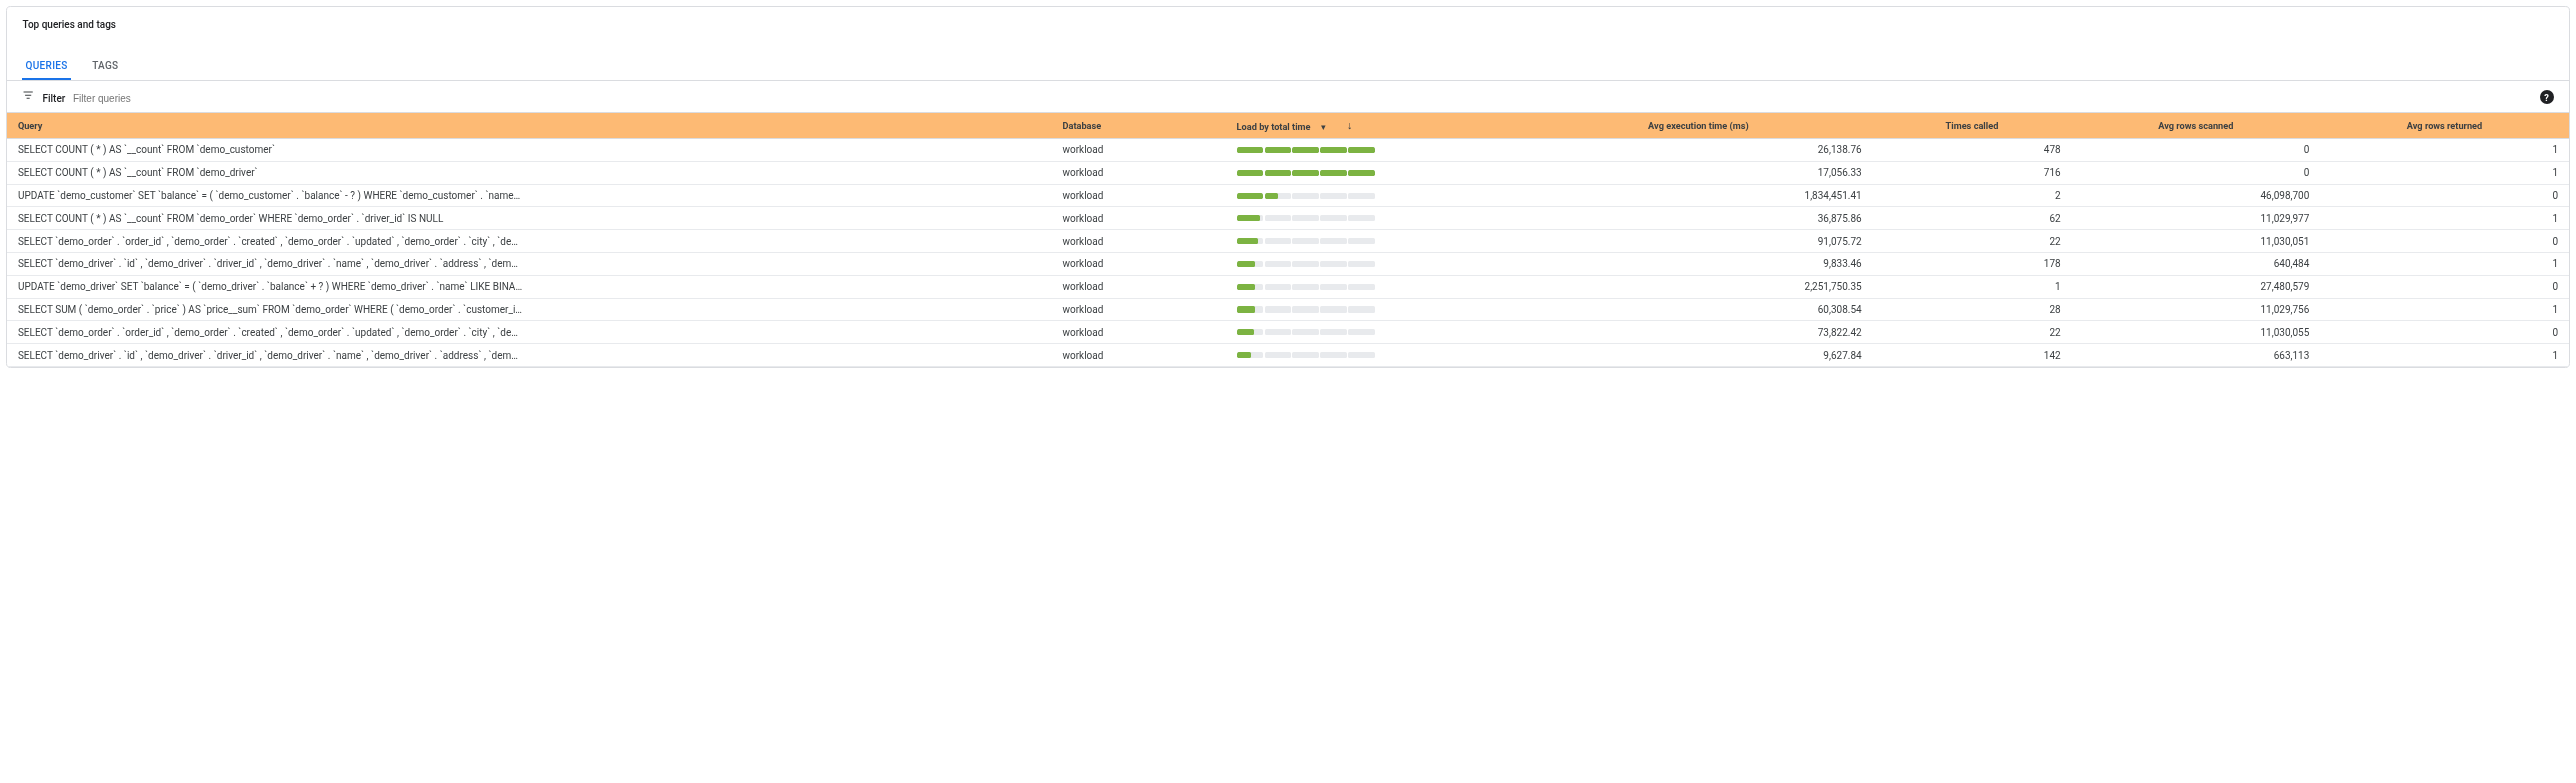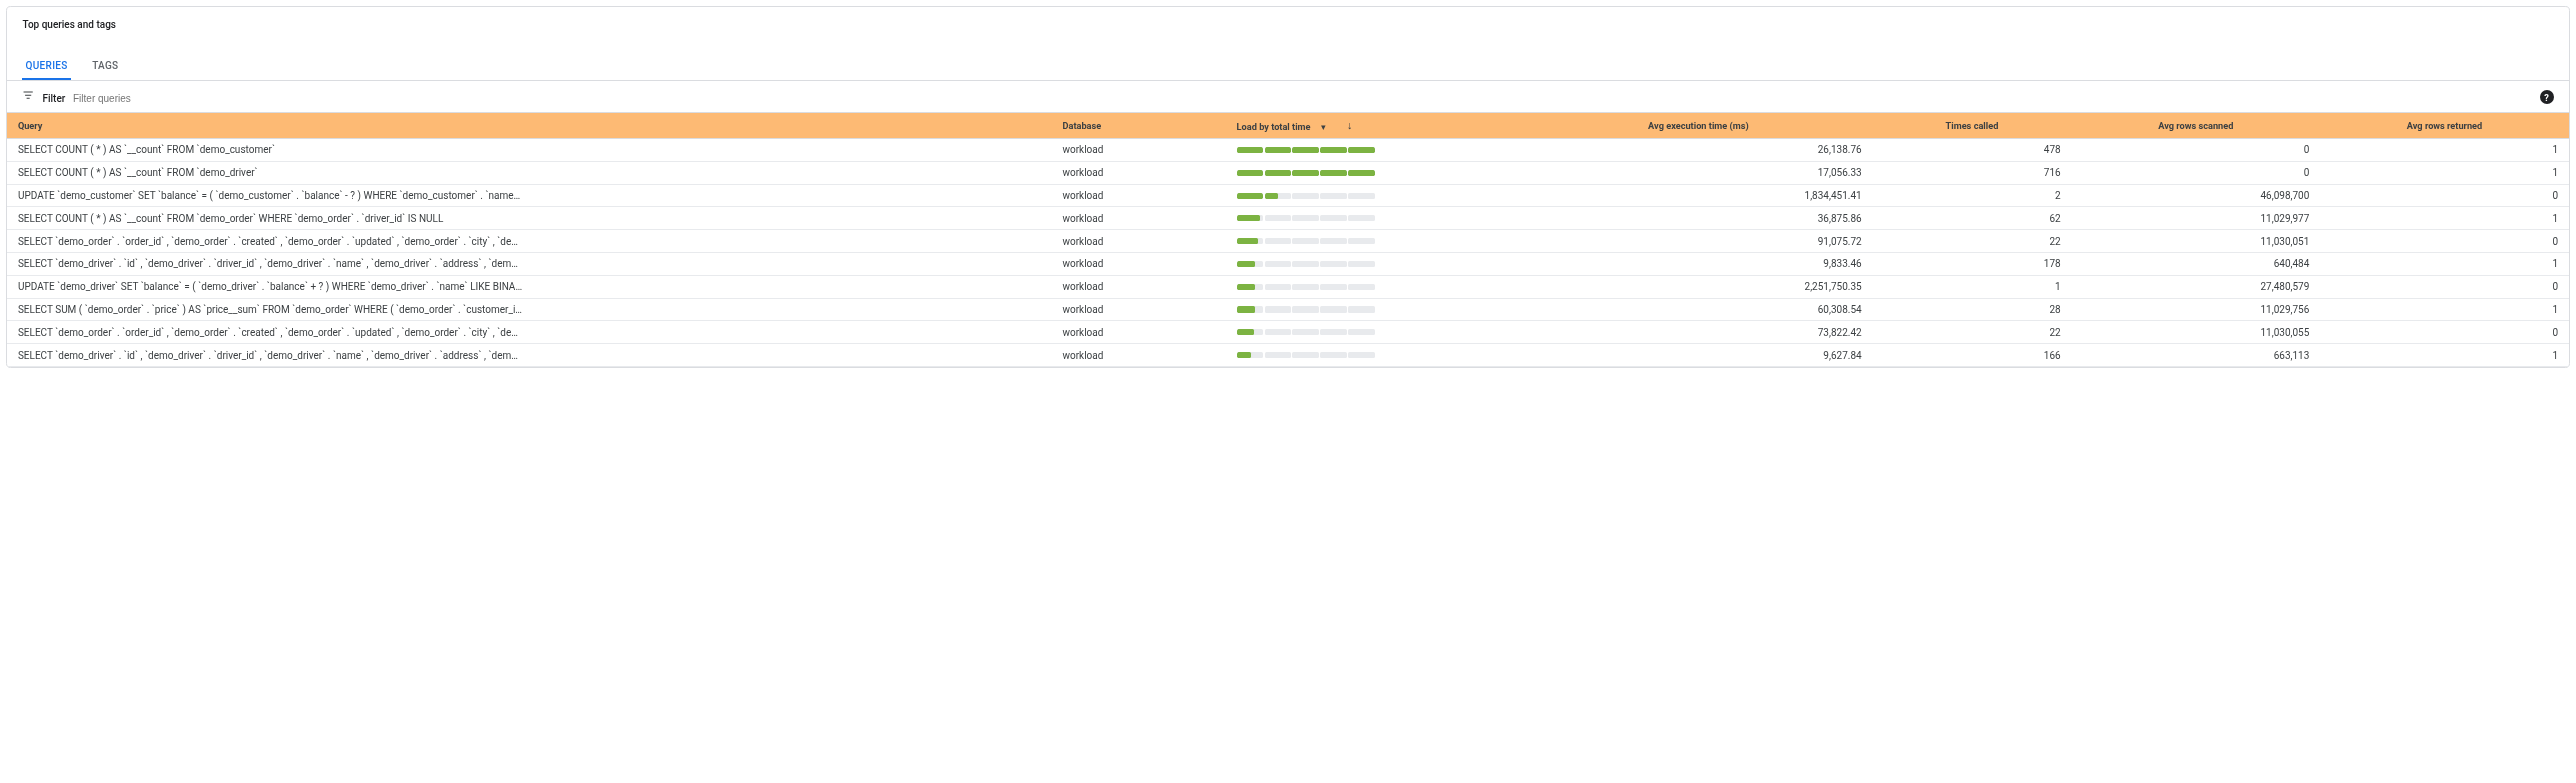--- a/index.html
+++ b/index.html
@@ -448,21 +448,21 @@
               </div>
               <div class="bar-seg">
                 <span style="width:0%"></span>
               </div>
               <div class="bar-seg">
                 <span style="width:0%"></span>
               </div>
             </div>
           </td>
     <td class="num">9,627.84</td>
-    <td class="num">166</td>
+    <td class="num">142</td>
     <td class="num">663,113</td>
     <td class="num">1</td>
   </tr>
       </tbody>
   </table>
 
 </div>
 
 
 </body></html>

